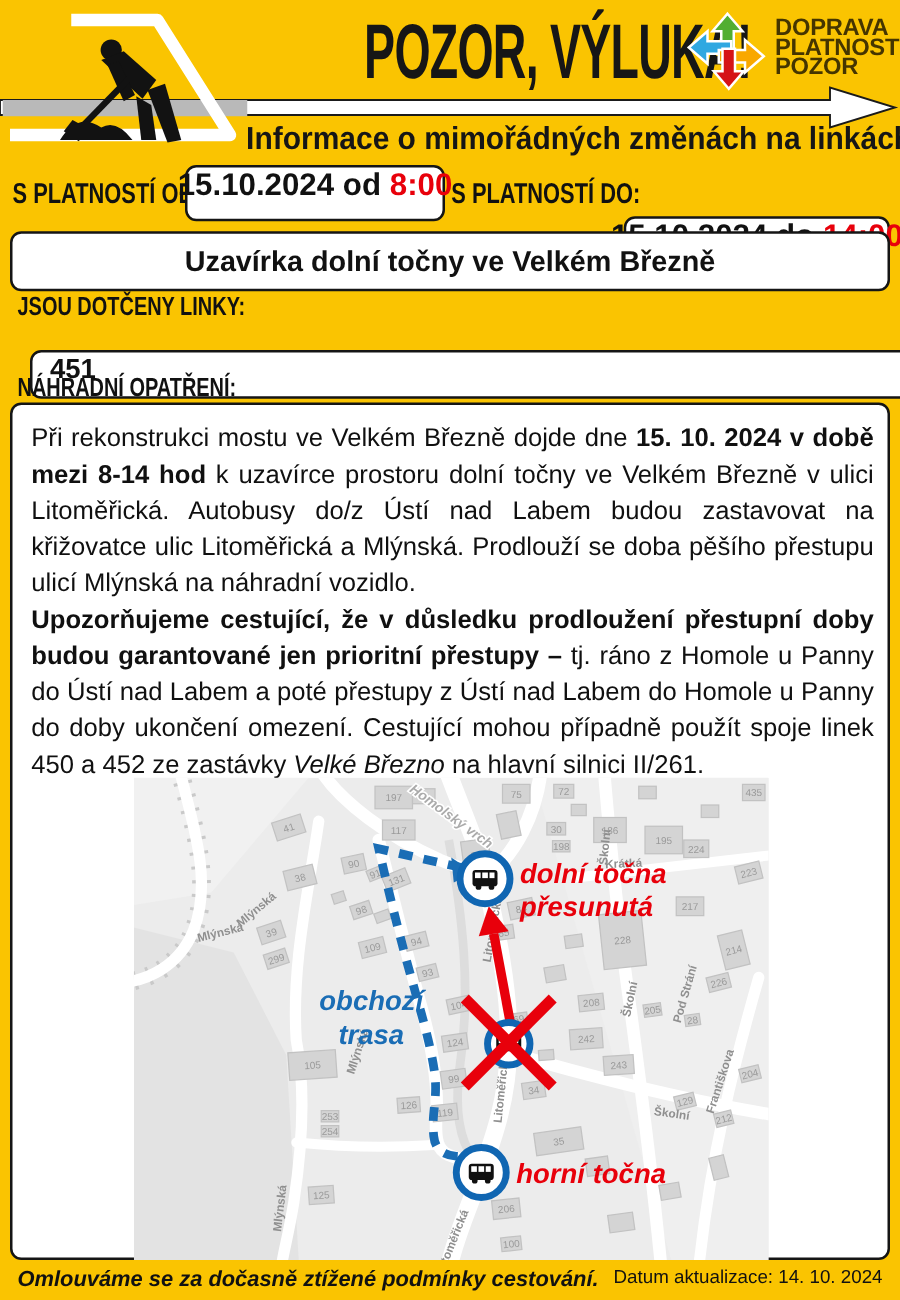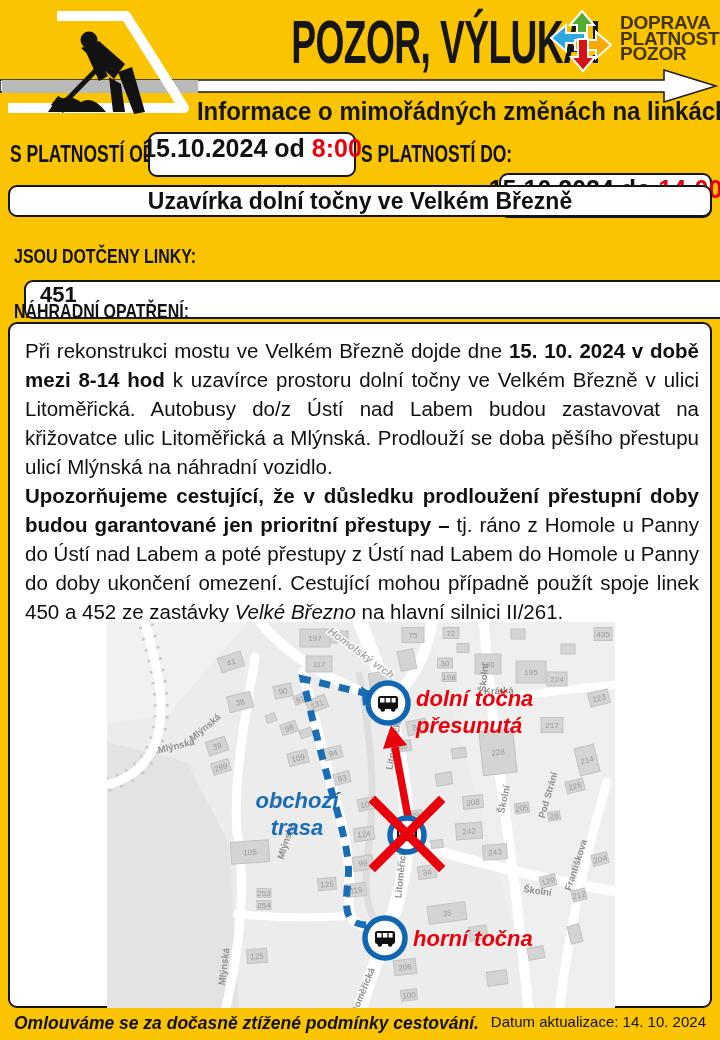--- a/index.html
+++ b/index.html
@@ -9,21 +9,21 @@
   .cond{display:inline-block;transform:scaleX(.76);transform-origin:left center;white-space:nowrap;font-weight:bold;color:#111;}
   .whitebox{position:absolute;background:#fff;border:2.2px solid #151515;border-radius:9px;box-sizing:border-box;}
   #pozor-title{left:188px;top:6px;width:348px;height:76px;text-align:center;font-weight:bold;font-size:62px;color:#161616;letter-spacing:-1px;}
   #pozor-title span{display:inline-block;transform:scaleX(.60);transform-origin:center;white-space:nowrap;}
   #subtitle{left:178px;top:97px;width:524px;text-align:center;font-size:25.5px;font-weight:bold;color:#161616;}
   #subtitle span{display:inline-block;transform:scaleX(.94);transform-origin:center;white-space:nowrap;}
   #logo-text{left:620px;top:15px;font-size:19px;font-weight:bold;color:#453500;line-height:15.5px;letter-spacing:-.2px;}
   .vlabel{font-size:23px;}
   .datebox{display:flex;align-items:flex-start;justify-content:center;font-size:25px;font-weight:bold;color:#111;white-space:nowrap;}
   .timered{color:#E8000B;margin-left:7px;}
-  #title-box{left:8px;top:185px;width:704px;height:32px;display:flex;align-items:center;justify-content:center;font-size:23px;font-weight:bold;color:#111;}
+  #title-box{left:8px;top:185px;width:704px;height:48px;display:flex;align-items:center;justify-content:center;font-size:23px;font-weight:bold;color:#111;}
   #lines-box{left:24px;top:258px;width:704px;height:39px;display:flex;font-size:22px;font-weight:bold;color:#111;padding-left:14px;margin-top:22px;}
   #measures-box{left:8px;top:322px;width:704px;height:686px;}
   .para{position:absolute;left:15px;width:674px;font-size:20.5px;line-height:29px;color:#101010;text-align:justify;}
   .para .b{font-weight:bold;}
   .para .i{font-style:italic;}
   #map-wrap{left:97px;top:298px;width:508px;height:386px;overflow:hidden;}
   #footer-left{left:14px;top:1013px;font-size:17.5px;font-weight:bold;font-style:italic;color:#111;}
   #footer-right{right:14px;top:1013px;font-size:15px;color:#111;}
 </style>
 </head>
@@ -82,21 +82,21 @@
   </div>
   <div class="whitebox datebox" style="left:499px;top:132px;width:213px;height:45px;margin-top:41px;">
     <span>15.10.2024 do</span>
       <span class="timered">14:00</span>
   </div>
 
   <div class="whitebox" id="title-box">
     <span>Uzavírka dolní točny ve Velkém Březně</span>
   </div>
 
-  <div class="abs" style="left:14px;top:244px;">
+  <div class="abs" style="left:14px;top:234px;">
     <span class="cond" style="font-size:21px;">JSOU DOTČENY LINKY:</span>
   </div>
   <div class="whitebox" id="lines-box">
     <span>451</span>
   </div>
 
   <div class="abs" style="left:14px;top:299px;">
     <span class="cond" style="font-size:21px;">NÁHRADNÍ OPATŘENÍ:</span>
   </div>
   <div class="whitebox" id="measures-box">

